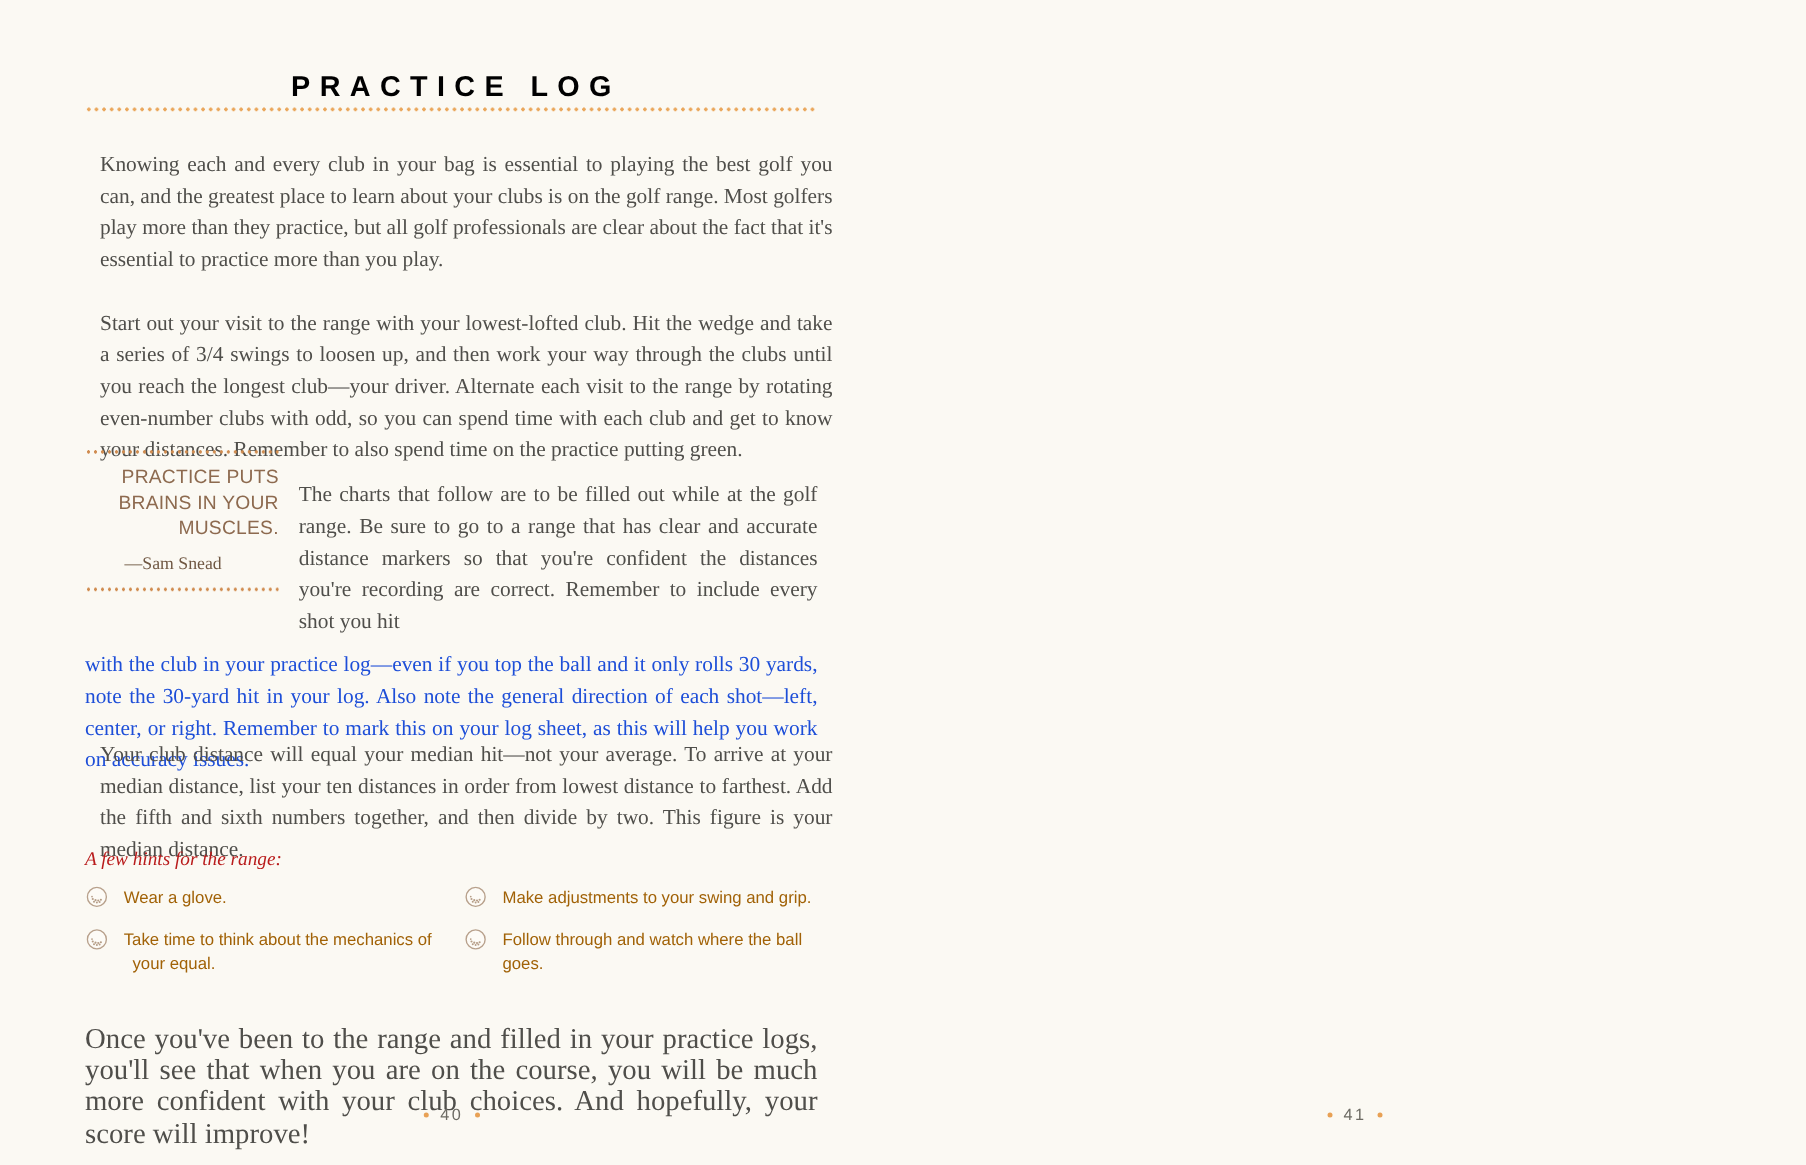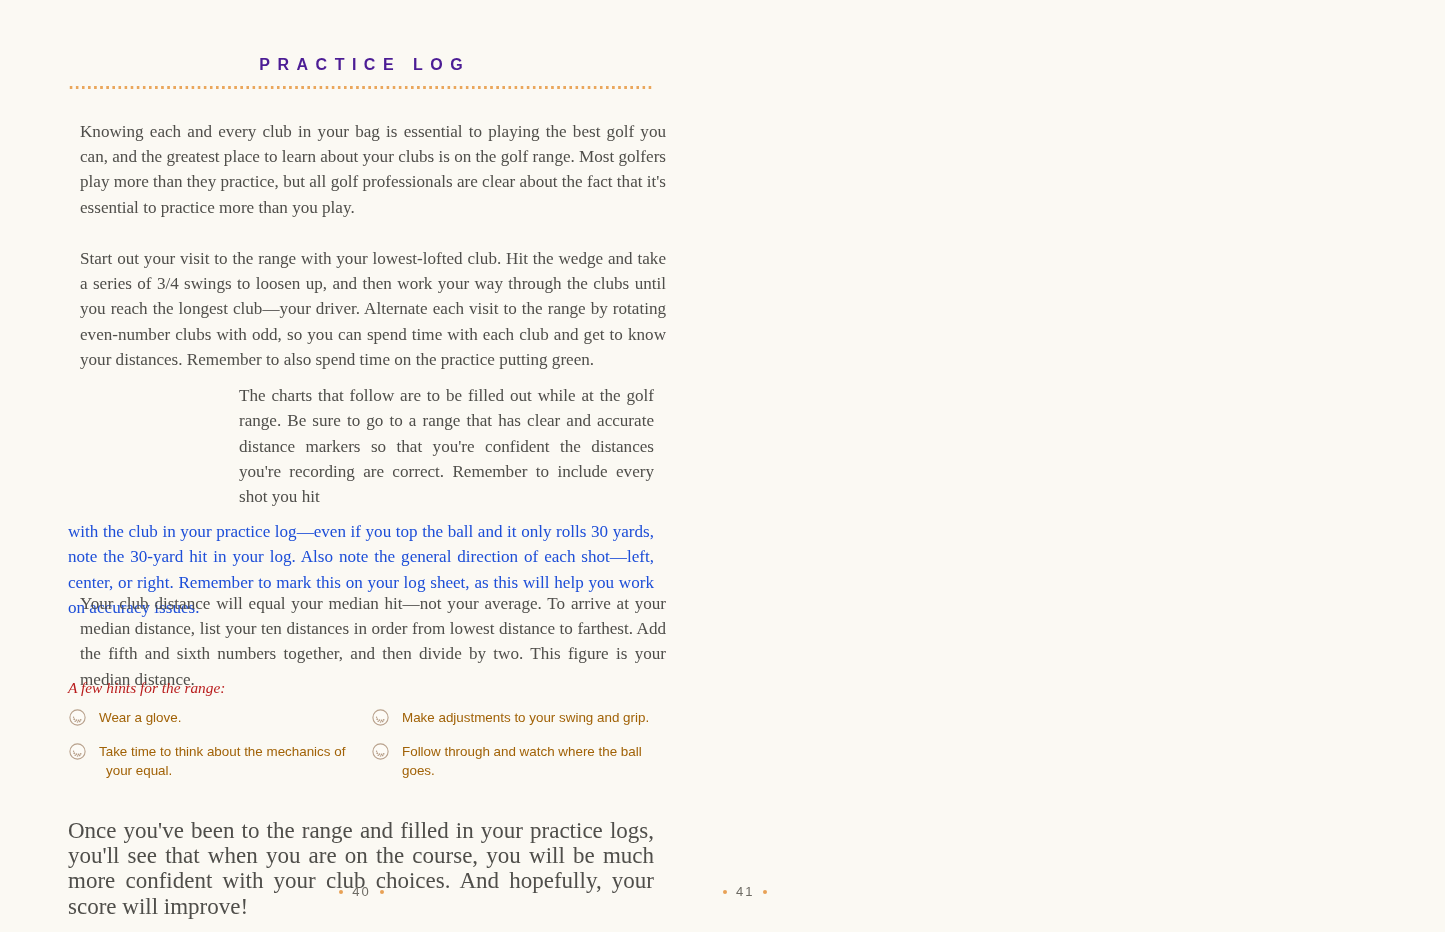--- a/index.html
+++ b/index.html
@@ -13,22 +13,22 @@
   .spread{position:relative;width:1445px;height:932px;display:flex;}
 
   
   .page-left{position:relative;width:723px;height:932px;box-sizing:border-box;padding:0;}
   .page-right{position:relative;width:722px;height:932px;box-sizing:border-box;padding:0;}
 
   .title{
     position:absolute;left:68px;top:56px;width:586px;
     text-align:center;
     font-family:"Liberation Sans",sans-serif;
-    font-size:16px;font-weight:700;letter-spacing:7.5px;
-    color:#4c1d95;
+    font-size:23px;font-weight:700;letter-spacing:7.5px;
+    color:#000000;
     text-indent:7.5px;
   }
   .dotrule{
     position:absolute;left:68px;width:586px;height:3px;
     background-image:radial-gradient(circle, #eaa75c 0px, #eaa75c 1.35px, rgba(0,0,0,0) 1.6px);
     background-size:6.1px 3px;background-repeat:repeat-x;background-position:0 center;
   }
   .body-col{position:absolute;left:68px;width:586px;font-size:17.1px;line-height:25.2px;color:#4f4e4a;text-align:justify;margin-left:12px;}
   .body-col p{margin:0;}
 
@@ -62,40 +62,46 @@
   .hint{position:relative;padding-left:31px;margin-bottom:14px;
         font-family:"Liberation Sans",sans-serif;font-size:13.4px;line-height:19.5px;color:#a16207;}
   .hint .ball{position:absolute;left:1px;top:1px;width:17px;height:17px;}
   .hint .l2{display:block;padding-left:7px;}
 
   .closing{position:absolute;left:68px;top:795px;width:586px;font-size:23px;line-height:25.2px;color:#4f4e4a;text-align:justify;}
 
   .folio{position:absolute;bottom:33px;font-family:"Liberation Sans",sans-serif;font-size:13px;color:#6d6b64;letter-spacing:2px;display:flex;align-items:center;gap:9px;}
   .folio .dot{width:4px;height:4px;border-radius:50%;background:#e8a155;display:inline-block;}
   .folio-left{left:0;width:723px;justify-content:center;}
-  .folio-right{left:0;width:722px;justify-content:flex-start;}
+  .folio-right{left:0;width:722px;justify-content:center;}
 </style>
 </head>
 <body>
 
 <div class="spread">
 
   <div class="page-left">
 
     <div class="title">PRACTICE LOG</div>
     <div class="dotrule" style="top:86px;"></div>
 
     <div class="body-col" style="top:119px;">
       <p>Knowing each and every club in your bag is essential to playing the best golf you can, and the greatest place to learn about your clubs is on the golf range. Most golfers play more than they practice, but all golf professionals are clear about the fact that it's essential to practice more than you play.</p>
     </div>
 
     <div class="body-col" style="top:246px;">
       <p>Start out your visit to the range with your lowest-lofted club. Hit the wedge and take a series of 3/4 swings to loosen up, and then work your way through the clubs until you reach the longest club—your driver. Alternate each visit to the range by rotating even-number clubs with odd, so you can spend time with each club and get to know your distances. Remember to also spend time on the practice putting green.</p>
     </div>
 
+    <div class="quotebox">
+      <div class="qrule"></div>
+      <div class="qtext">PRACTICE PUTS BRAINS IN YOUR MUSCLES.</div>
+      <div class="qattr">—Sam Snead</div>
+      <div class="qrule"></div>
+    </div>
 
     <div class="wrap-para">
       <p>The charts that follow are to be filled out while at the golf range. Be sure to go to a range that has clear and accurate distance markers so that you're confident the distances you're recording are correct. Remember to include every shot you hit</p>
     </div>
 
     <div class="wrap-rest">
       <p>with the club in your practice log—even if you top the ball and it only rolls 30 yards, note the 30-yard hit in your log. Also note the general direction of each shot—left, center, or right. Remember to mark this on your log sheet, as this will help you work on accuracy issues.</p>
     </div>
 
     <div class="body-col" style="top:591px;">

